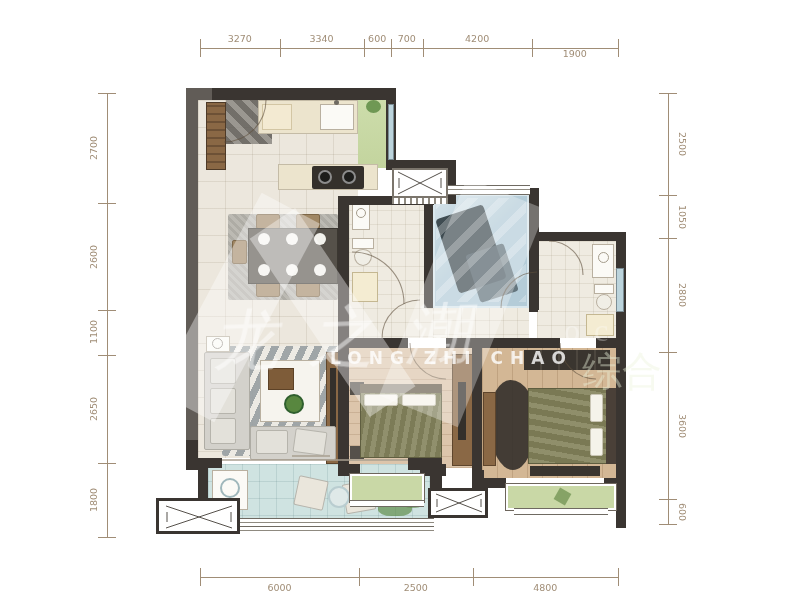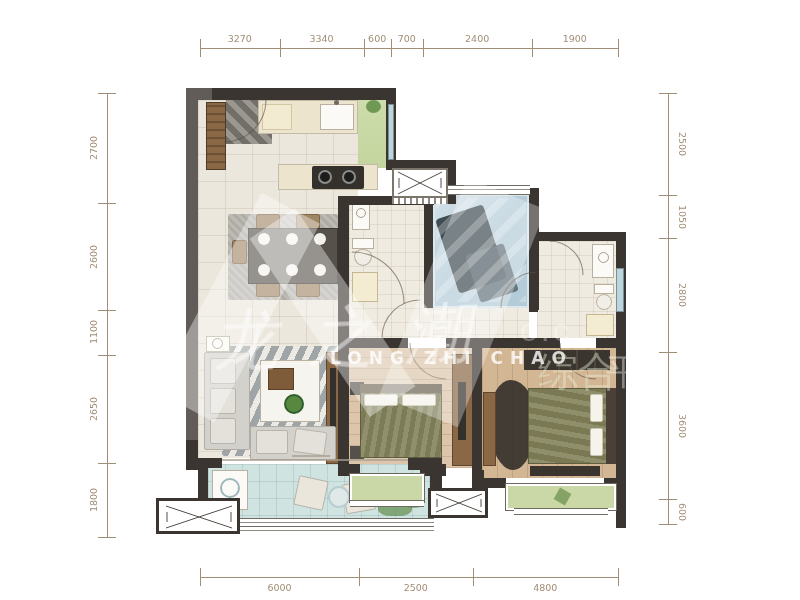--- a/index.html
+++ b/index.html
@@ -37,21 +37,21 @@
   .bed{position:absolute;background:#84835c;}
   .pillow{position:absolute;background:#f5f3ea;border:1px solid #c9c5b4;box-sizing:border-box;border-radius:2px;}
   .window{position:absolute;background:#fff;border-top:1px solid #6f6a62;border-bottom:1px solid #6f6a62;box-sizing:border-box;}
   .winline{position:absolute;background:#8f8a80;}
   .bluewin{position:absolute;background:#bcd4dc;border:1px solid #7b8d95;box-sizing:border-box;}
   .plant{position:absolute;background:#58873f;border-radius:50%;}
   .wm-bar{position:absolute;background:rgba(255,255,255,.38);}
   .wm-script{position:absolute;color:rgba(255,255,255,.48);font-family:"DejaVu Serif",serif;font-style:italic;
       font-size:66px;letter-spacing:30px;transform:rotate(-2deg);filter:blur(.6px);white-space:nowrap;}
   .wm-latin{position:absolute;color:rgba(255,255,255,.8);font-weight:bold;font-size:17px;letter-spacing:7px;white-space:nowrap;}
-  .wm-faint{position:absolute;color:rgba(235,242,220,.42);font-family:Liberation Sans, sans-serif;white-space:nowrap;filter:blur(.5px);}
+  .wm-faint{position:absolute;color:rgba(235,242,220,.42);font-family:Liberation Serif, serif;white-space:nowrap;filter:blur(.5px);margin-left:44px;}
   .dimlabel{position:absolute;font-size:9.5px;color:#a08d76;white-space:nowrap;}
   svg{position:absolute;left:0;top:0;}
 </style>
 </head>
 <body>
 
 <div id="canvas">
 
   <div class="tile" style="left:198px;top:100px;width:160px;height:358px;"></div>
   <div class="green" style="left:358px;top:98px;width:28px;height:70px;"></div>
@@ -235,22 +235,22 @@
       <div class="abs" style="background: rgb(160, 141, 118); left: 279.511px; top: 39px; width: 1px; height: 18px;"></div>
       <div class="abs" style="background: rgb(160, 141, 118); left: 363.565px; top: 39px; width: 1px; height: 18px;"></div>
       <div class="abs" style="background: rgb(160, 141, 118); left: 390.826px; top: 39px; width: 1px; height: 18px;"></div>
       <div class="abs" style="background: rgb(160, 141, 118); left: 422.63px; top: 39px; width: 1px; height: 18px;"></div>
       <div class="abs" style="background: rgb(160, 141, 118); left: 531.674px; top: 39px; width: 1px; height: 18px;"></div>
       <div class="abs" style="background: rgb(160, 141, 118); left: 618px; top: 39px; width: 1px; height: 18px;"></div>
       <div class="dimlabel" style="left: 239.755px; top: 33px; transform: translateX(-50%);">3270</div>
       <div class="dimlabel" style="left: 321.538px; top: 33px; transform: translateX(-50%);">3340</div>
       <div class="dimlabel" style="left: 377.196px; top: 33px; transform: translateX(-50%);">600</div>
       <div class="dimlabel" style="left: 406.728px; top: 33px; transform: translateX(-50%);">700</div>
-      <div class="dimlabel" style="left: 477.152px; top: 33px; transform: translateX(-50%);">2400</div>
-      <div class="dimlabel" style="left: 574.837px; top: 33px; transform: translateX(-50%);">1900</div>
+      <div class="dimlabel" style="left: 477.152px; top: 33px; transform: translateX(-50%);">4200</div>
+      <div class="dimlabel" style="left: 574.837px; top: 48px; transform: translateX(-50%);">1900</div>
       <div class="abs" style="background: rgb(160, 141, 118); left: 200px; top: 577px; width: 418px; height: 1px;"></div>
       <div class="abs" style="background: rgb(160, 141, 118); left: 200px; top: 568px; width: 1px; height: 18px;"></div>
       <div class="abs" style="background: rgb(160, 141, 118); left: 359.022px; top: 568px; width: 1px; height: 18px;"></div>
       <div class="abs" style="background: rgb(160, 141, 118); left: 472.609px; top: 568px; width: 1px; height: 18px;"></div>
       <div class="abs" style="background: rgb(160, 141, 118); left: 618px; top: 568px; width: 1px; height: 18px;"></div>
       <div class="dimlabel" style="left: 279.511px; top: 582px; transform: translateX(-50%);">6000</div>
       <div class="dimlabel" style="left: 415.815px; top: 582px; transform: translateX(-50%);">2500</div>
       <div class="dimlabel" style="left: 545.304px; top: 582px; transform: translateX(-50%);">4800</div>
       <div class="abs" style="background: rgb(160, 141, 118); left: 107px; top: 93px; width: 1px; height: 444px;"></div>
       <div class="abs" style="background: rgb(160, 141, 118); left: 98px; top: 93px; width: 18px; height: 1px;"></div>

